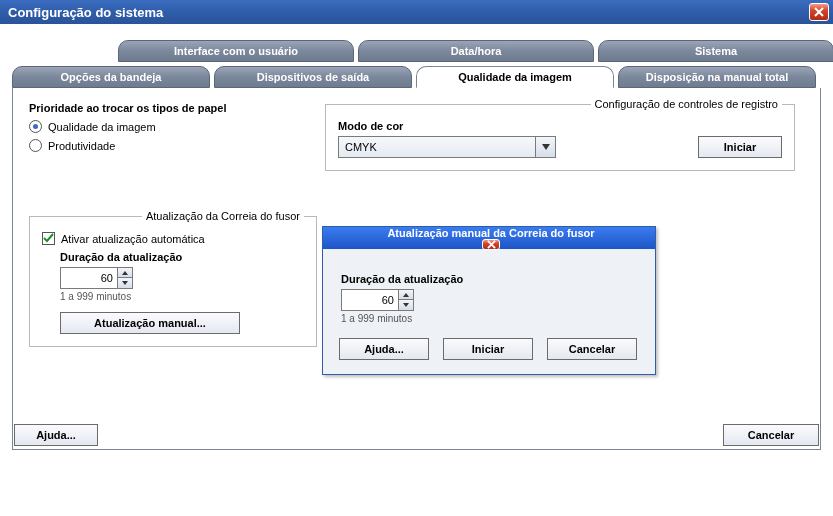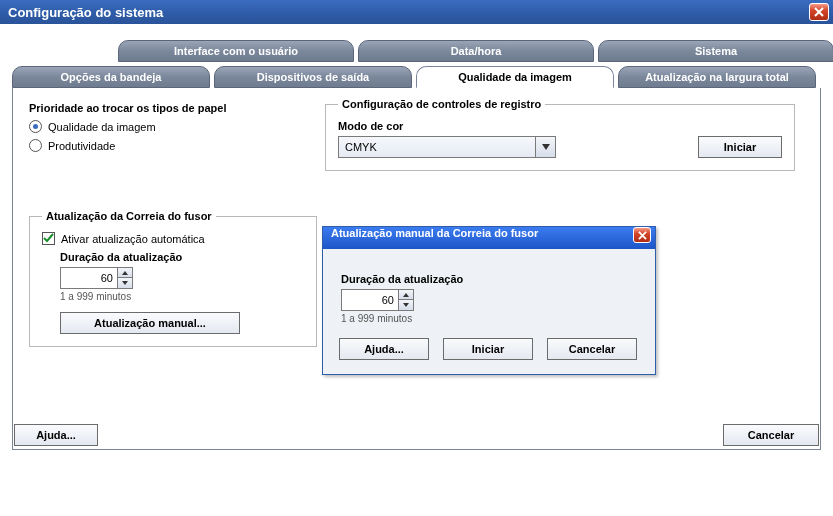--- a/index.html
+++ b/index.html
@@ -97,22 +97,23 @@
   }
   .radio.checked::after {
     content:"";width:5px;height:5px;border-radius:50%;background:#3a6cbf;
   }
   fieldset.group {
     border:1px solid #b8b8b8;
     margin:0;
     padding:10px 12px 12px 12px;
   }
   fieldset.group > legend {
-    font-weight:bold;
+    font-weight:normal;
     padding:0 4px;
+    text-align:right;
   }
   .reg-config {
     position:absolute;
     left: 312px;
     top: 10px;
     width: 350px;
   }
   .dropdown {
     height:22px;width:218px;border:1px solid #7a7a7a;
     background:linear-gradient(to bottom,#f5f7fb,#e6ebf3);
@@ -173,22 +174,23 @@
     left:322px; top:226px;
     width:334px;
     border:1px solid #2f5daa;
     background:#eef1f5;
     box-shadow: 2px 2px 3px rgba(0,0,0,.25);
   }
   .modal .m-title {
     height:22px;
     background:linear-gradient(to bottom,#3a7cf0,#1d55c7);
     color:#fff;font-weight:bold;font-size:11px;
-    display:flex;align-items:flex-start;justify-content:space-between;
+    display:flex;align-items:center;justify-content:space-between;
     padding:0 4px 0 8px;
+    flex-direction:column;
   }
   .modal .m-title .close-btn {
     width:18px;height:16px;
     background:linear-gradient(to bottom,#f79a8a,#d34529 40%,#b02c17);
     border:1px solid #fff;border-radius:3px;
     display:flex;align-items:center;justify-content:center;cursor:pointer;
   }
   .modal .m-body { padding: 24px 18px 14px 18px; }
   .modal .m-footer {
     display:flex;gap:14px;justify-content:flex-start;
@@ -225,21 +227,21 @@
       <div class="tab">
           <span>Opções da bandeja</span>
         </div>
       <div class="tab">
           <span>Dispositivos de saída</span>
         </div>
       <div class="tab active">
           <span>Qualidade da imagem</span>
         </div>
       <div class="tab">
-          <span>Atualização na largura total</span>
+          <span>Disposição na manual total</span>
         </div>
     </div>
 
     <div class="panel">
       <div class="priority-heading">Prioridade ao trocar os tipos de papel</div>
       <div class="radio-row">
         <span class="radio checked"></span>
         <span>Qualidade da imagem</span>
       </div>
       <div class="radio-row">

